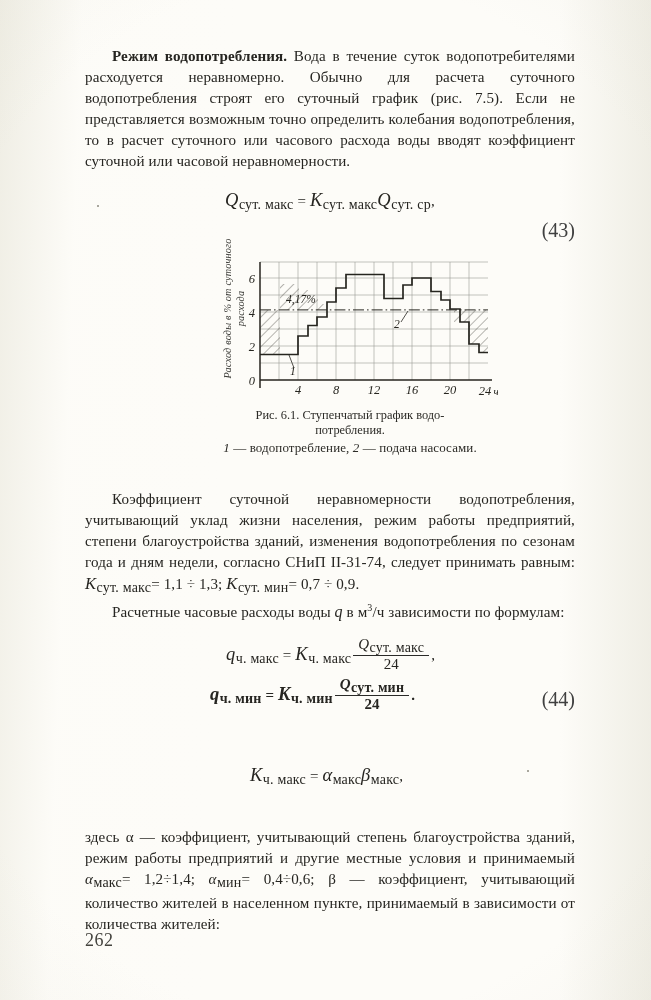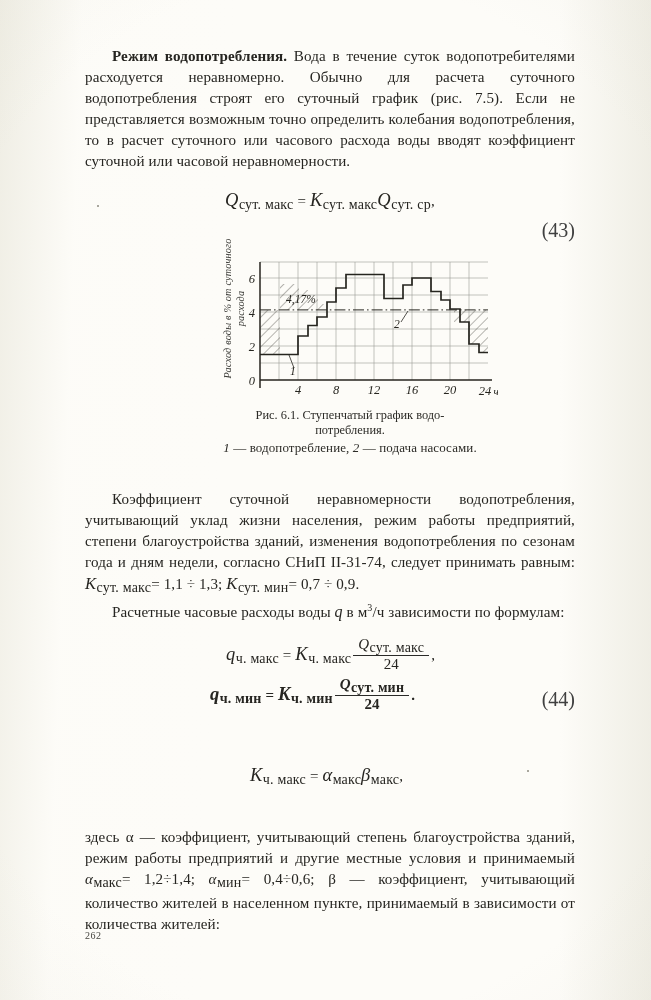--- a/index.html
+++ b/index.html
@@ -86,21 +86,21 @@
   svg{display:block;}
   .cap{
     position:absolute;left:0;width:300px;text-align:center;
   }
   #cap1{top:158px;font-size:12.4px;line-height:15px;color:#2b2a26;}
   #cap2{top:190px;font-size:13px;color:#2b2a26;letter-spacing:.1px;}
   #cap2 .it{font-style:italic;}
 
   #pageno{
     position:absolute;left:85px;top:930px;
-    font-size:10px;color:#45443f;letter-spacing:.5px;
+    font-size:18px;color:#45443f;letter-spacing:.5px;
   }
   .dot{position:absolute;width:2px;height:2px;background:#8d8b80;border-radius:50%;}
 </style>
 </head>
 <body>
 
 <div id="page"></div>
 
 <div id="content">
 

